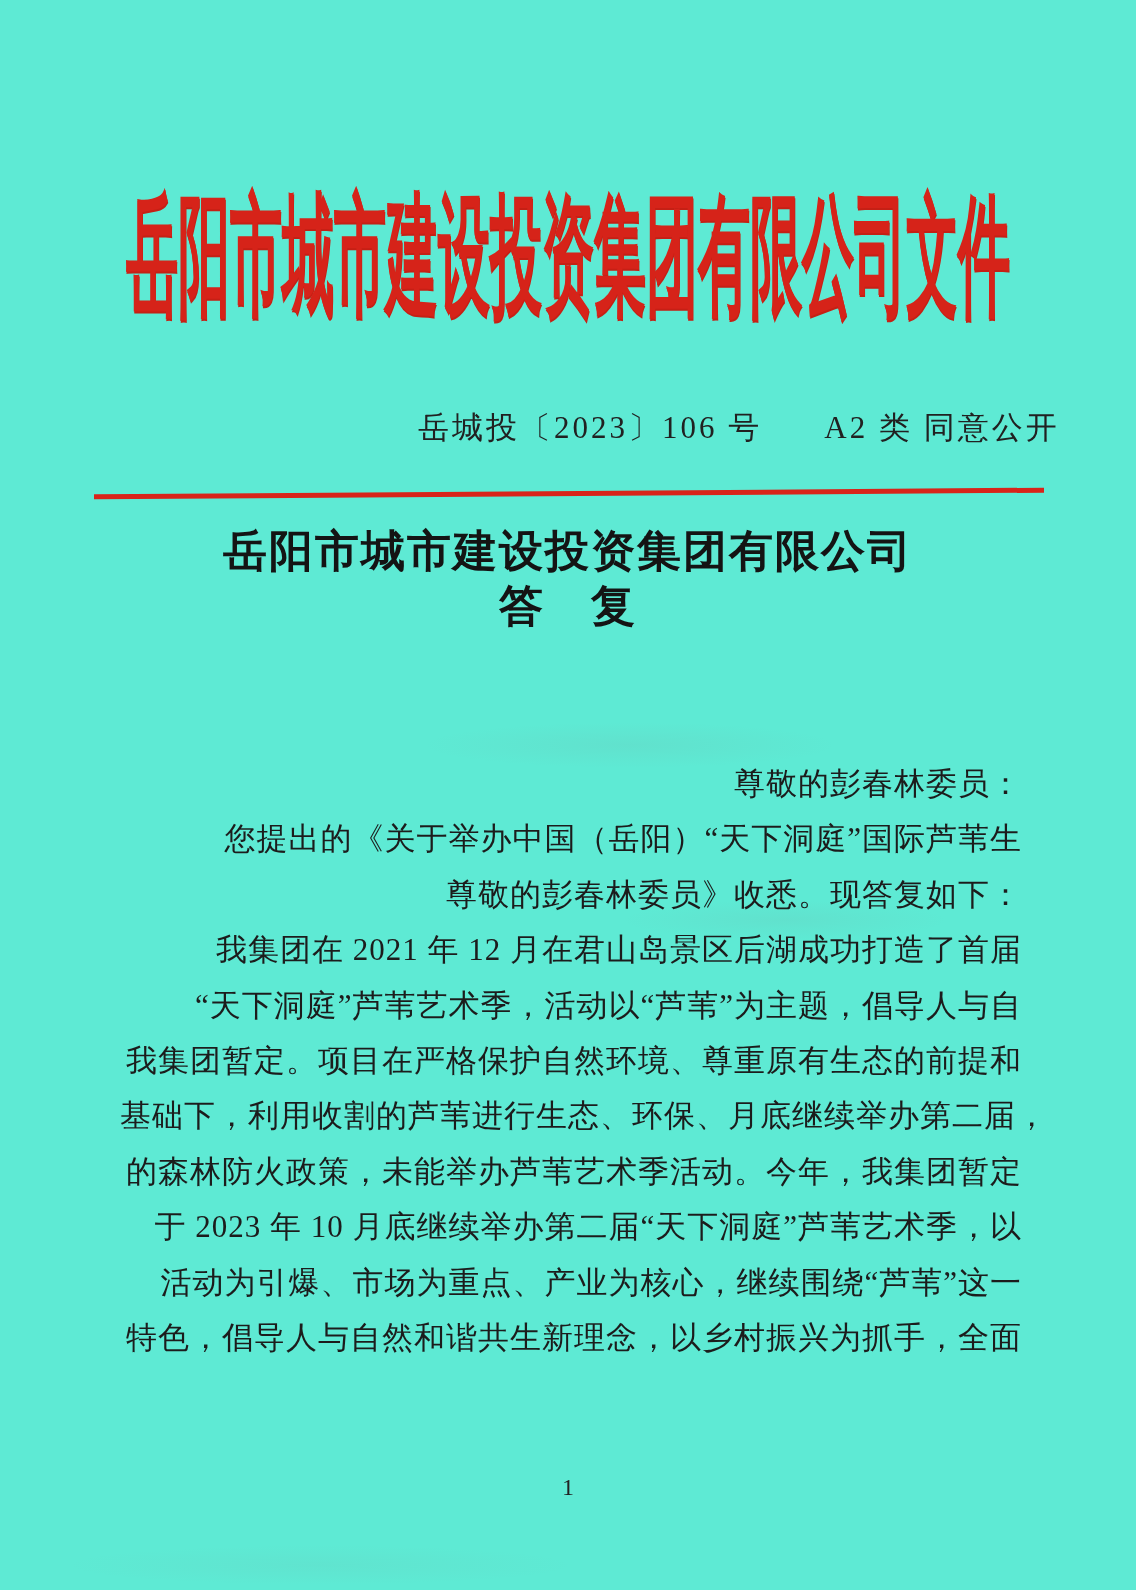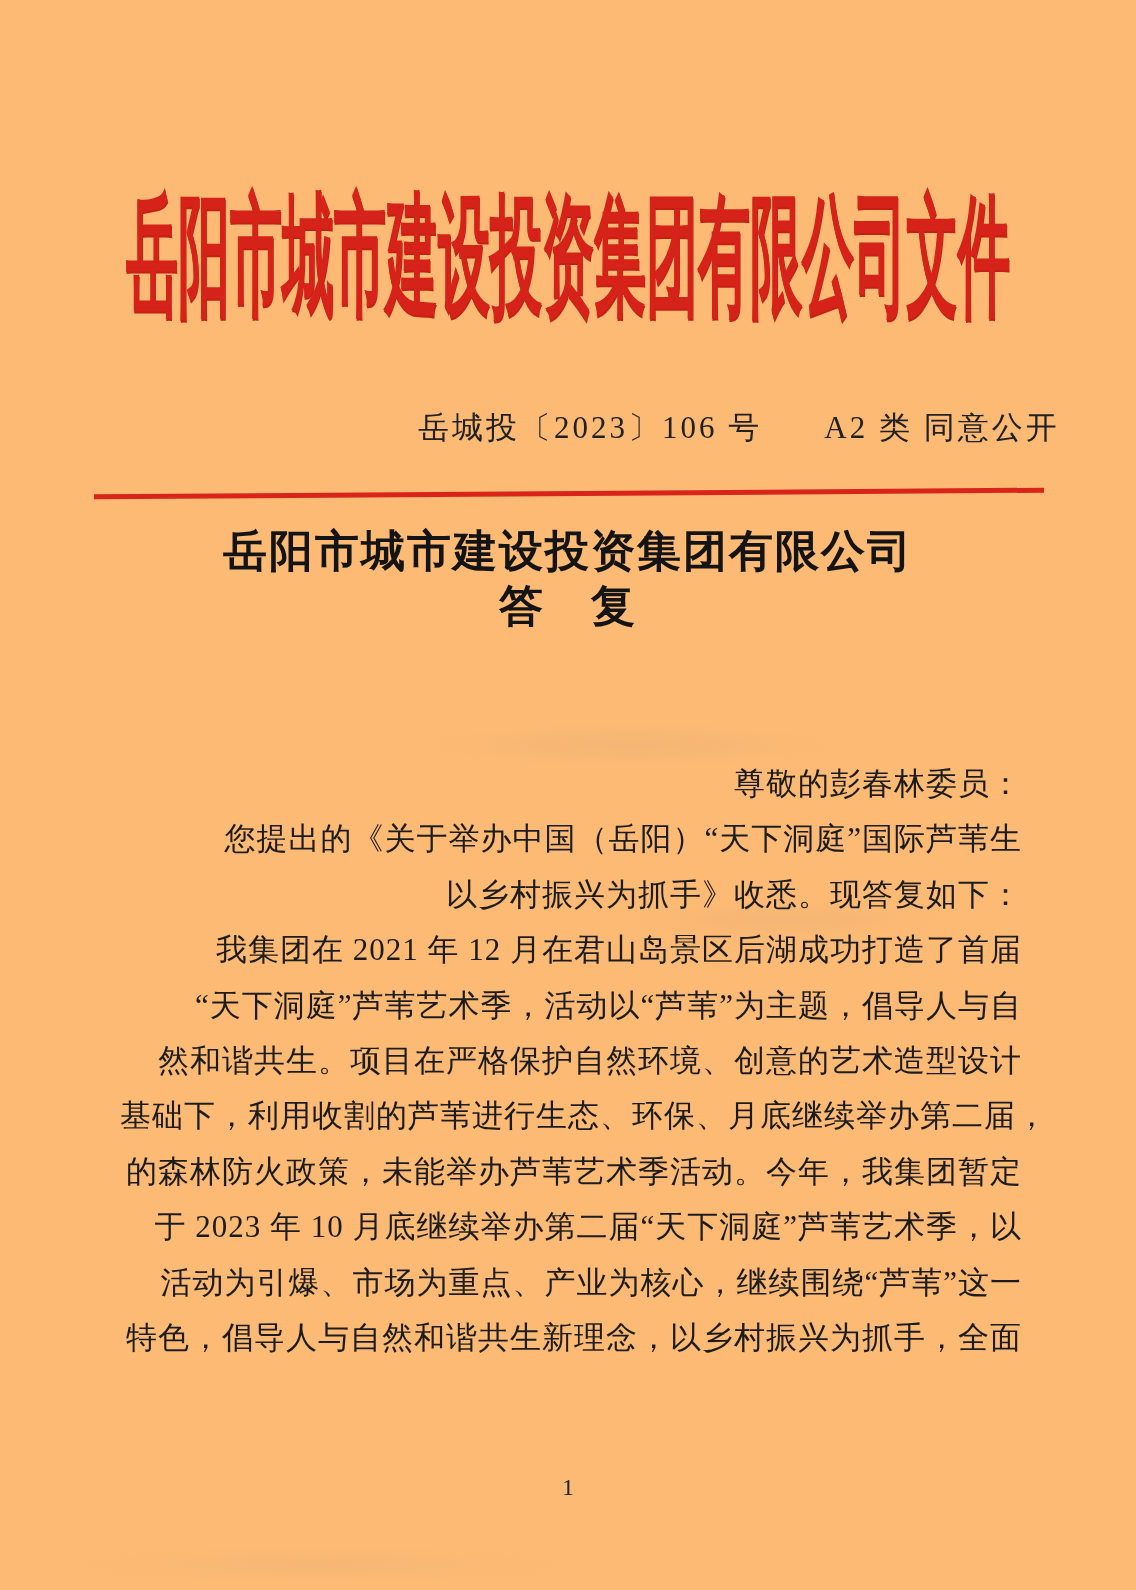--- a/index.html
+++ b/index.html
@@ -4,21 +4,21 @@
 <style>
   html, body {
     margin: 0;
     padding: 0;
     background: #ffffff;
   }
   .page {
     position: relative;
     width: 1136px;
     height: 1590px;
-    background: #fdba74;
+    background: #5eead4;
     overflow: hidden;
     font-family: "Liberation Serif", "DejaVu Serif", serif;
     color: #1d1d1d;
   }
   
   .smudge {
     position: absolute;
     pointer-events: none;
     background: radial-gradient(ellipse at center, rgba(130,125,125,0.08), rgba(130,125,125,0) 70%);
   }
@@ -133,24 +133,24 @@
   <div class="redrule"></div>
 
   <div class="doc-title">
     <div>岳阳市城市建设投资集团有限公司</div>
     <div>答　复</div>
   </div>
 
   <div class="body-text">
     <div class="line">尊敬的彭春林委员：</div>
     <div class="line indent">您提出的《关于举办中国（岳阳）“天下洞庭”国际芦苇生</div>
-    <div class="line">以乡村振兴为抓手》收悉。现答复如下：</div>
+    <div class="line">尊敬的彭春林委员》收悉。现答复如下：</div>
     <div class="line indent">我集团在 2021 年 12 月在君山岛景区后湖成功打造了首届</div>
     <div class="line">“天下洞庭”芦苇艺术季，活动以“芦苇”为主题，倡导人与自</div>
-    <div class="line">然和谐共生。项目在严格保护自然环境、创意的艺术造型设计</div>
+    <div class="line">我集团暂定。项目在严格保护自然环境、尊重原有生态的前提和</div>
     <div class="line">基础下，利用收割的芦苇进行生态、环保、月底继续举办第二届，</div>
     <div class="line">的森林防火政策，未能举办芦苇艺术季活动。今年，我集团暂定</div>
     <div class="line">于 2023 年 10 月底继续举办第二届“天下洞庭”芦苇艺术季，以</div>
     <div class="line">活动为引爆、市场为重点、产业为核心，继续围绕“芦苇”这一</div>
     <div class="line">特色，倡导人与自然和谐共生新理念，以乡村振兴为抓手，全面</div>
   </div>
 
   <div class="pageno">1</div>
 
 </div>

